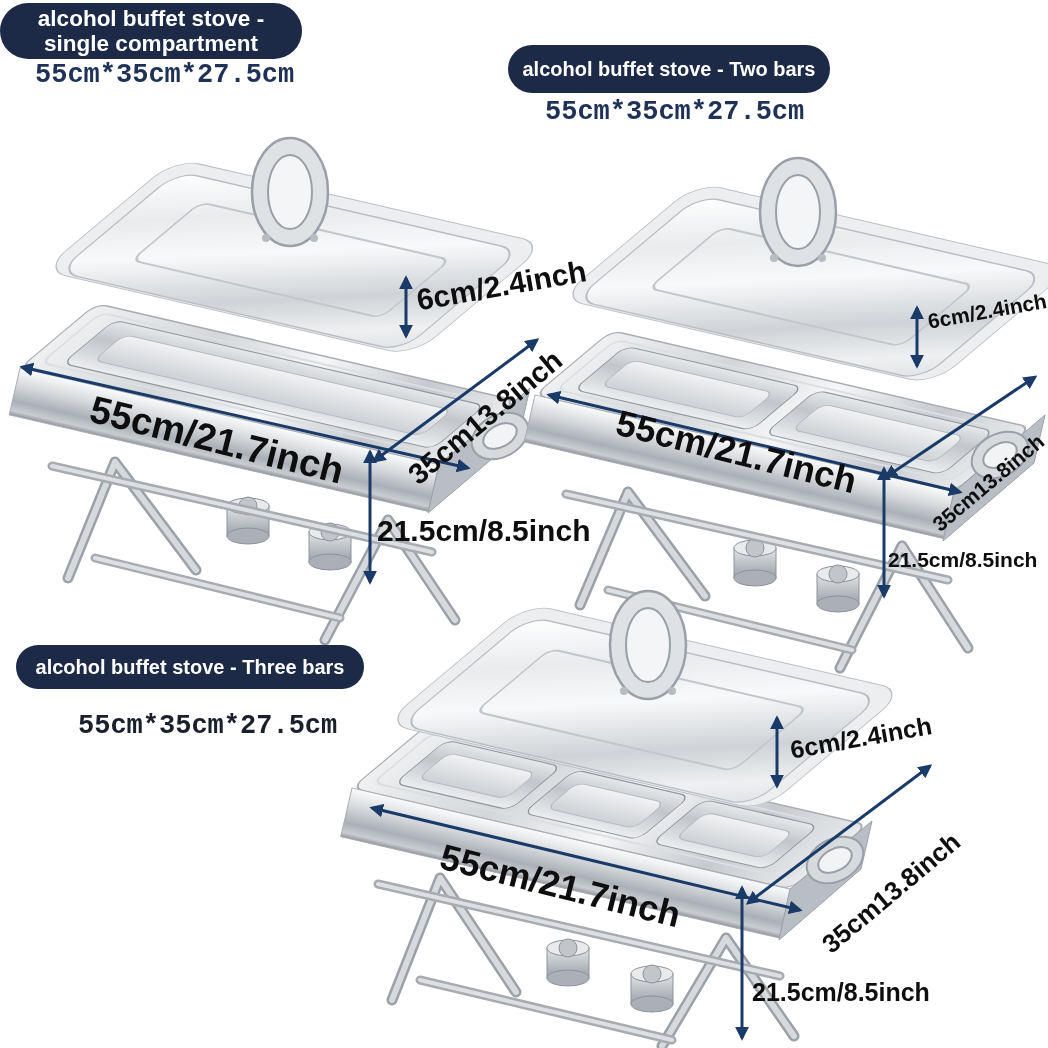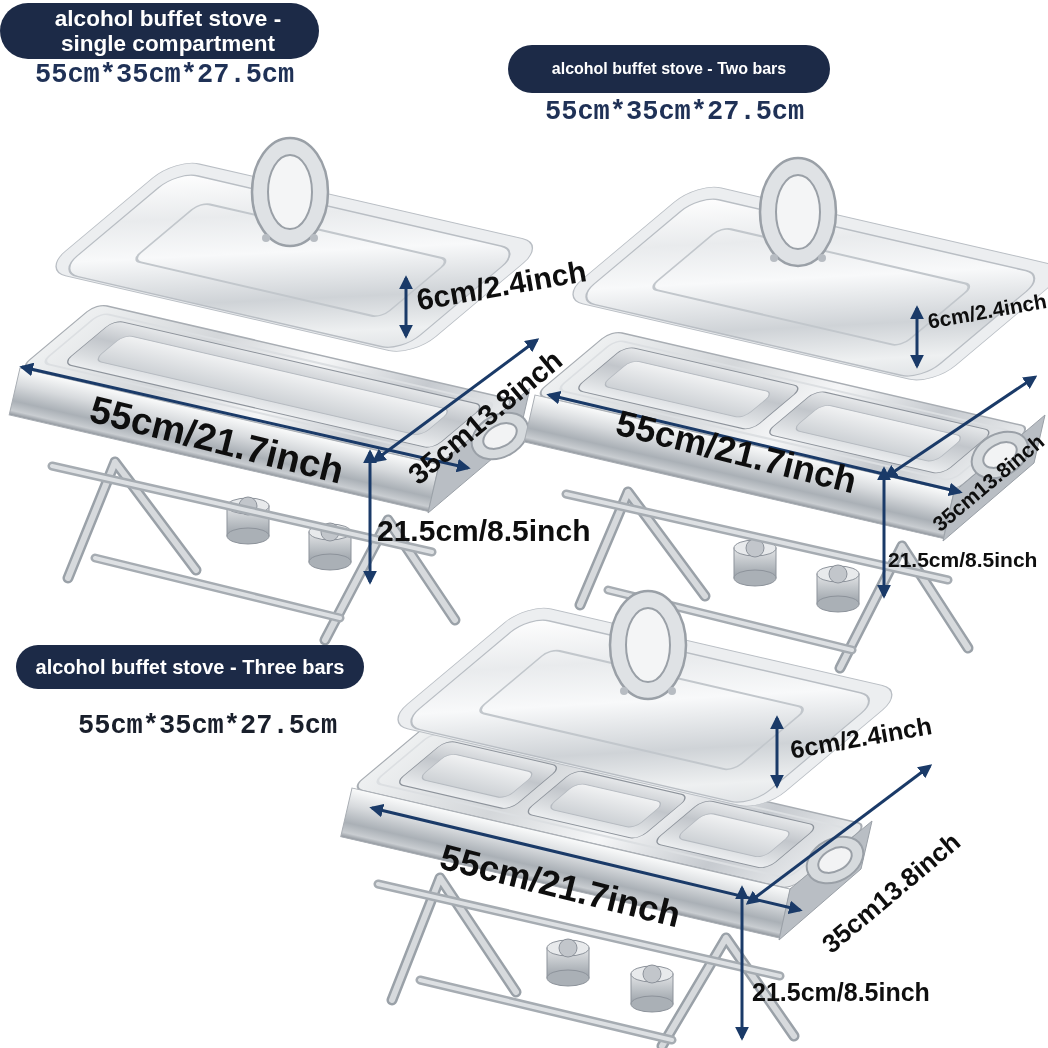--- a/index.html
+++ b/index.html
@@ -5,22 +5,22 @@
   :root{
     --badge-bg:#1c2a47; --badge-text:#ffffff; --size-text:#1f3156; --size-text-dark:#191f2b;
     --dim-text:#0e0e0e; --arrow:#1a3a68;
   }
   html,body{margin:0;padding:0;background:#ffffff;}
   .canvas{position:relative;width:1048px;height:1048px;background:#ffffff;overflow:hidden;
           font-family:"Liberation Sans","DejaVu Sans",sans-serif;}
   .art{position:absolute;left:0;top:0;}
   .badge{position:absolute;background:var(--badge-bg);color:var(--badge-text);font-weight:bold;
          display:flex;align-items:center;justify-content:center;text-align:center;}
-  .badge1{left:0px;top:3px;width:302px;height:56px;border-radius:28px;font-size:22.5px;line-height:25px;white-space:pre-line;padding-left:17px;}
-  .badge2{left:508px;top:45px;width:322px;height:48px;border-radius:25px;font-size:16px;white-space:nowrap;}
+  .badge1{left:0px;top:3px;width:302px;height:56px;border-radius:28px;font-size:22.5px;line-height:25px;white-space:pre-line;}
+  .badge2{left:508px;top:45px;width:322px;height:48px;border-radius:25px;font-size:20px;white-space:nowrap;}
   .badge3{left:16px;top:645px;width:348px;height:44px;border-radius:28px;font-size:20px;white-space:nowrap;}
   .size{position:absolute;font-weight:bold;color:var(--size-text);text-align:center;white-space:nowrap;font-family:Liberation Mono, monospace;}
   .size1{left:35px;top:60px;width:240px;font-size:27px;}
   .size2{left:545px;top:97px;width:240px;font-size:27px;}
   .size3{left:78px;top:711px;width:248px;font-size:27px;color:var(--size-text-dark);}
   .dim{position:absolute;font-weight:bold;color:var(--dim-text);white-space:nowrap;transform-origin:left top;}
   
   .u1-six{left:414px;top:284px;font-size:30px;transform:rotate(-10deg);}
   .u1-w55{left:96px;top:388px;font-size:38px;transform:rotate(14deg);}
   .u1-d35{left:402px;top:466px;font-size:29px;transform:rotate(-40deg);}

